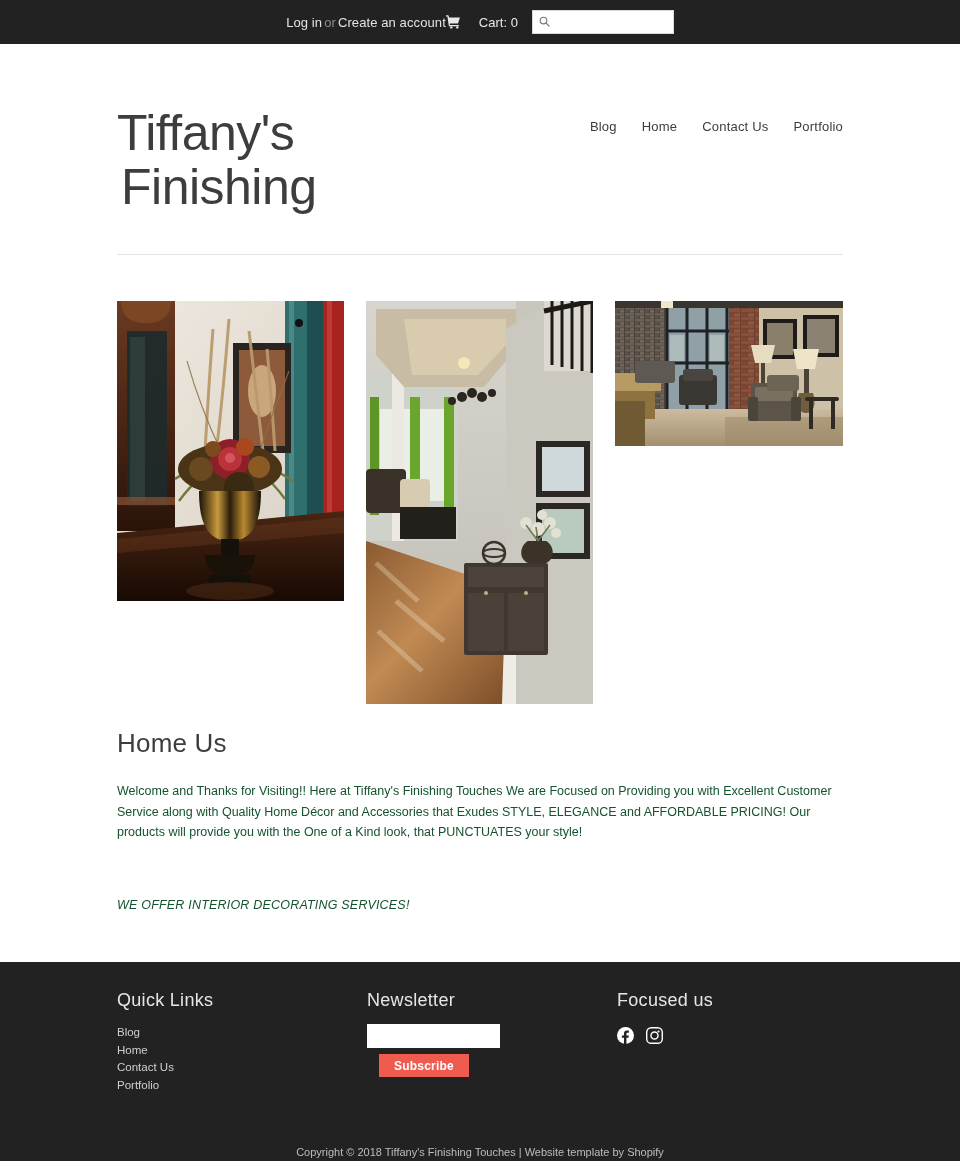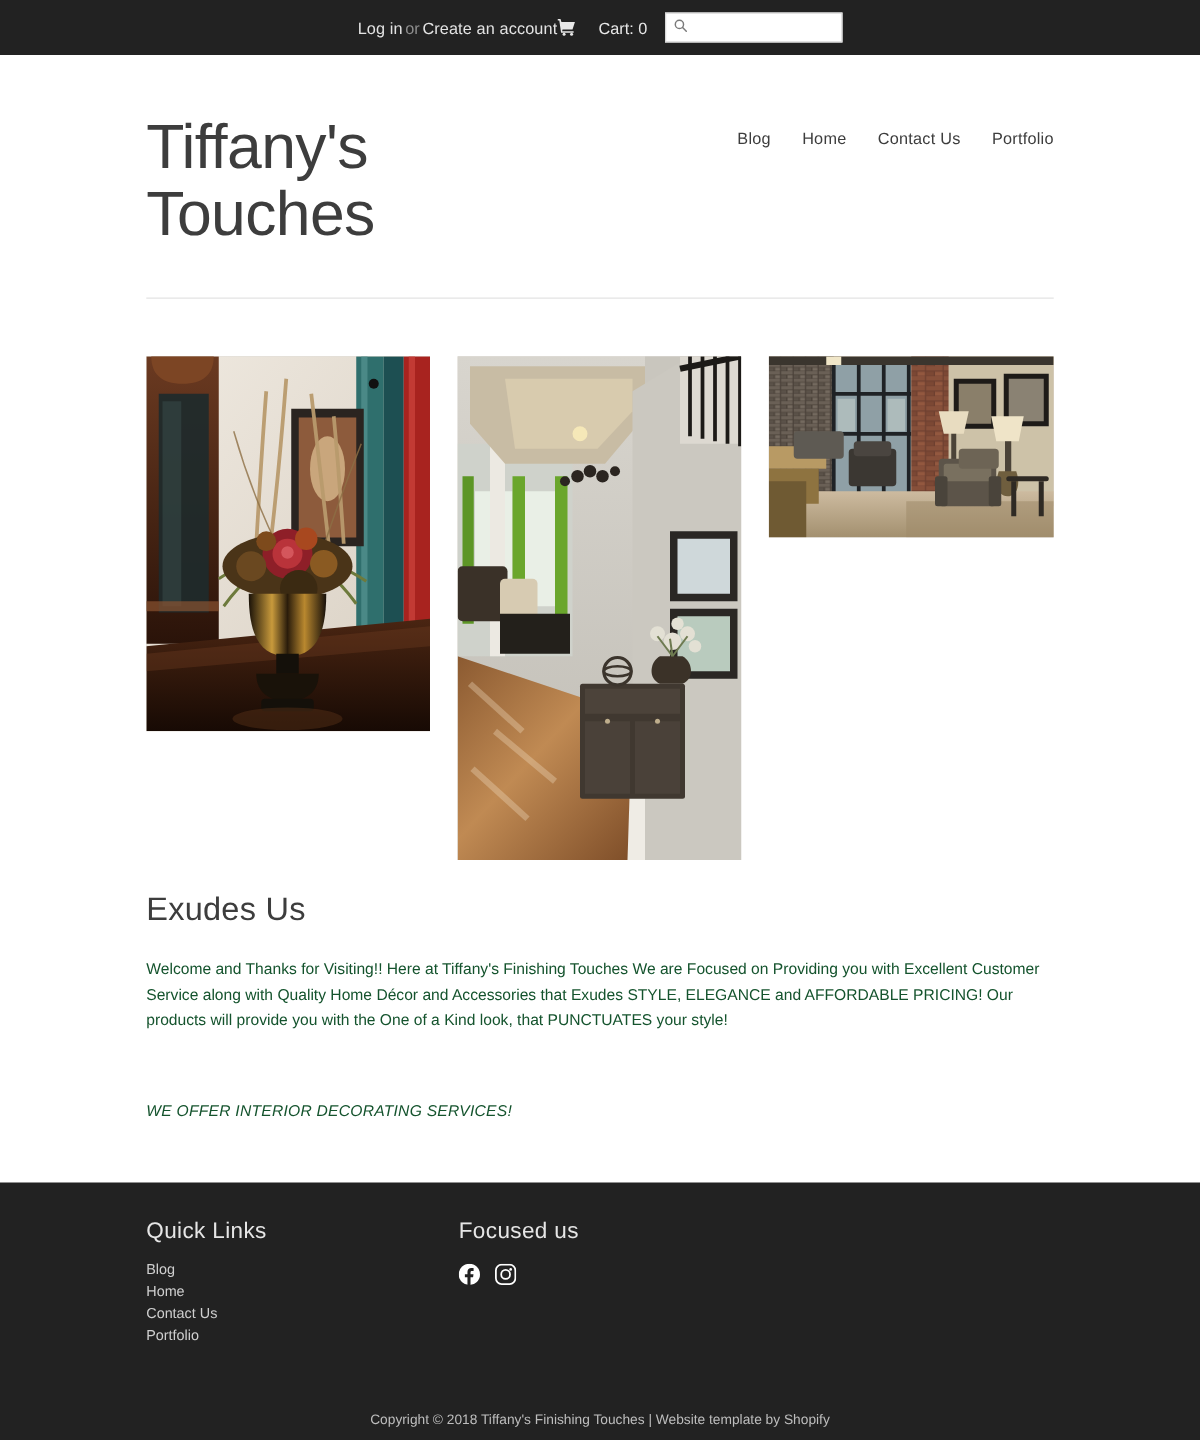--- a/index.html
+++ b/index.html
@@ -67,21 +67,21 @@
     font-family: "Liberation Sans", sans-serif;
     color: #444;
     padding-left: 5px;
     background: transparent;
   }
 
   
   .header {
     width: 726px;
     margin: 0 auto;
-    padding-top: 8px;
+    padding-top: 24px;
     display: flex;
     align-items: flex-start;
     justify-content: space-between;
     position: relative;
   }
   .logo {
     font-size: 50px;
     line-height: 54px;
     color: #3d3d3d;
     font-weight: 400;
@@ -250,21 +250,21 @@
         </span>
         <input class="search-input" type="text" placeholder="" style="">
       </div>
     </div>
   </div>
 </div>
 
 <div class="header">
   <a href="#" class="logo">
     <span class="l1">Tiffany's</span>
-    <span class="l3">Touches</span>
+    <span class="l2">Finishing</span>
   </a>
   <nav class="mainnav">
     <a href="#">Blog</a>
     <a href="#">Home</a>
     <a href="#">Contact Us</a>
     <a href="#">Portfolio</a>
   </nav>
 </div>
 <div class="header-rule"></div>
 
@@ -519,38 +519,43 @@
       <rect x="152" y="74" width="32" height="16" rx="3" fill="#6d6455"></rect>
 
       <rect x="190" y="96" width="34" height="4" rx="2" fill="#2f2a24"></rect>
       <rect x="194" y="100" width="4" height="28" fill="#2f2a24"></rect>
       <rect x="216" y="100" width="4" height="28" fill="#2f2a24"></rect>
     </svg>
   </a>
 </div>
 
 <section class="about">
-  <h2>Exudes Us</h2>
+  <h2>Home Us</h2>
   <p>Welcome and Thanks for Visiting!! Here at Tiffany's Finishing Touches We are Focused on Providing you with Excellent Customer Service along with Quality Home Décor and Accessories that Exudes STYLE, ELEGANCE and AFFORDABLE PRICING! Our products will provide you with the One of a Kind look, that PUNCTUATES your style!</p>
   <p class="services">WE OFFER INTERIOR DECORATING SERVICES!</p>
 </section>
 
 <footer class="footer">
   <div class="footer-cols">
 
     <div class="fcol fcol-1">
       <h4>Quick Links</h4>
       <div class="quicklinks">
         <a href="#">Blog</a>
         <a href="#">Home</a>
         <a href="#">Contact Us</a>
         <a href="#">Portfolio</a>
       </div>
     </div>
 
+    <div class="fcol fcol-2">
+      <h4>Newsletter</h4>
+      <input class="news-input" type="text" placeholder="" style="">
+      <button class="subscribe-btn">Subscribe</button>
+    </div>
 
     <div class="fcol fcol-3">
       <h4>Focused us</h4>
       <div class="social">
         <a href="#">
           <svg viewBox="0 0 24 24" width="17" height="17" xmlns="http://www.w3.org/2000/svg">
             <circle cx="12" cy="12" r="12" fill="#ffffff"></circle>
             <path d="M13.3 24v-8.7h2.9l.44-3.4h-3.34V9.73c0-.98.27-1.65 1.68-1.65h1.79V5.04c-.31-.04-1.37-.13-2.6-.13-2.58 0-4.34 1.57-4.34 4.46v2.49H6.92v3.4h2.91V24z" fill="#222222"></path>
           </svg>
         </a>

